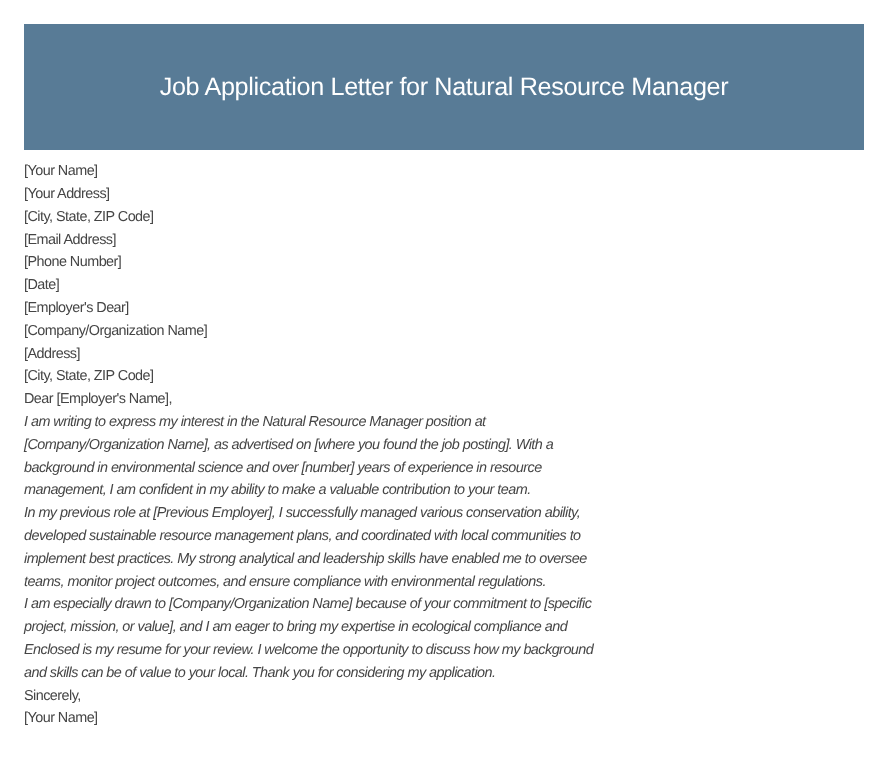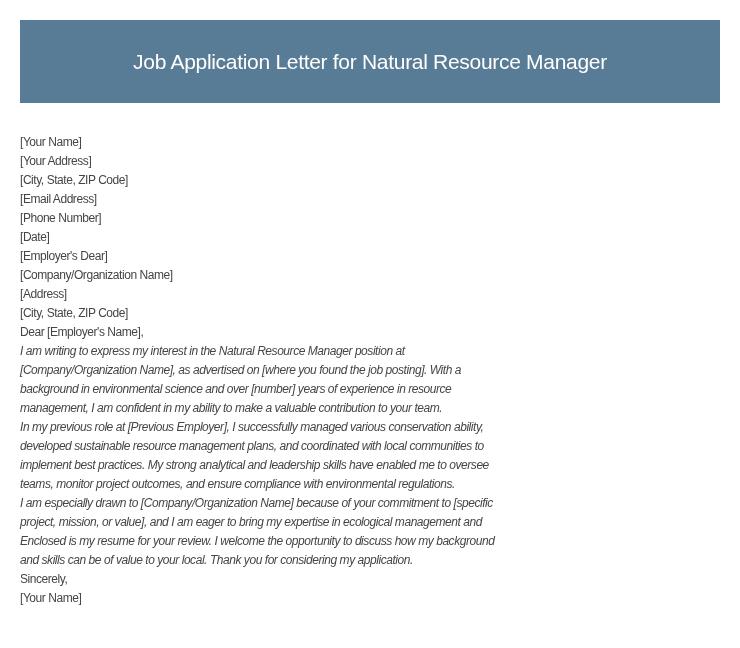--- a/index.html
+++ b/index.html
@@ -12,21 +12,21 @@
       height: 648px;
       position: relative;
       overflow: hidden;
       font-family: "Liberation Sans", sans-serif;
     }
     .header {
       position: absolute;
       left: 20px;
       top: 20px;
       width: 700px;
-      height: 83px;
+      height: 105px;
       background: #587b96;
       display: flex;
       align-items: center;
       justify-content: center;
     }
     .header-title {
       color: #ffffff;
       font-size: 21px;
       letter-spacing: -0.3px;
       font-family: "Liberation Sans", sans-serif;
@@ -80,21 +80,21 @@
 
   <span class="para">
     <span class="line">In my previous role at [Previous Employer], I successfully managed various conservation ability,</span>
     <span class="line">developed sustainable resource management plans, and coordinated with local communities to</span>
     <span class="line">implement best practices. My strong analytical and leadership skills have enabled me to oversee</span>
     <span class="line">teams, monitor project outcomes, and ensure compliance with environmental regulations.</span>
   </span>
 
   <span class="para">
     <span class="line">I am especially drawn to [Company/Organization Name] because of your commitment to [specific</span>
-    <span class="line">project, mission, or value], and I am eager to bring my expertise in ecological management and</span>
+    <span class="line">project, mission, or value], and I am eager to bring my expertise in ecological compliance and</span>
   </span>
 
   <span class="para">
     <span class="line">Enclosed is my resume for your review. I welcome the opportunity to discuss how my background</span>
     <span class="line">and skills can be of value to your local. Thank you for considering my application.</span>
   </span>
 
   <span class="line">Sincerely,</span>
   <span class="line">[Your Name]</span>
 </div>

